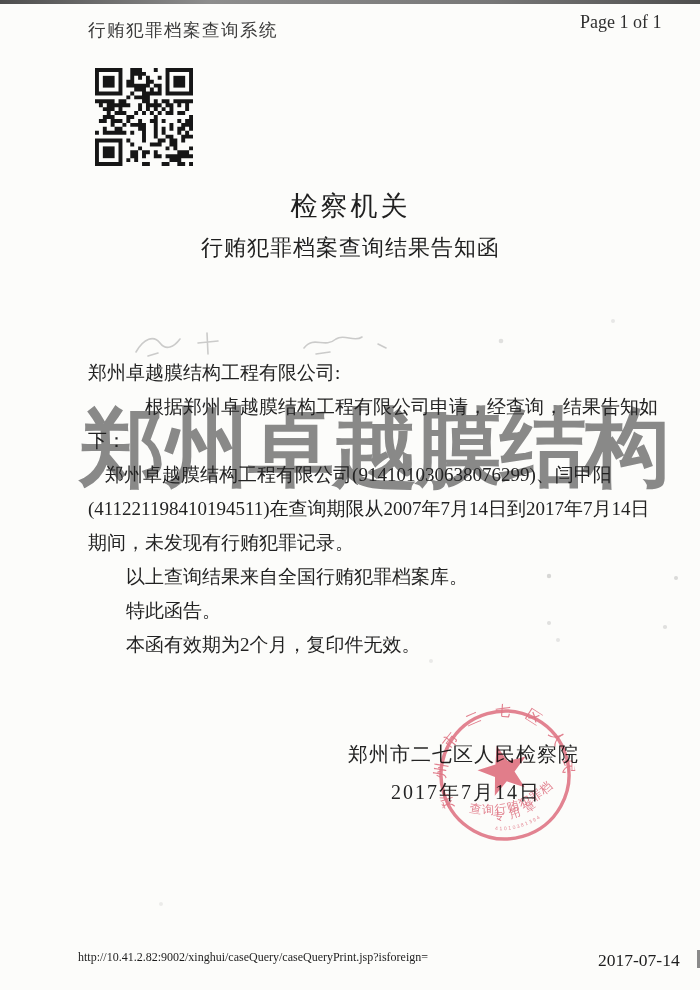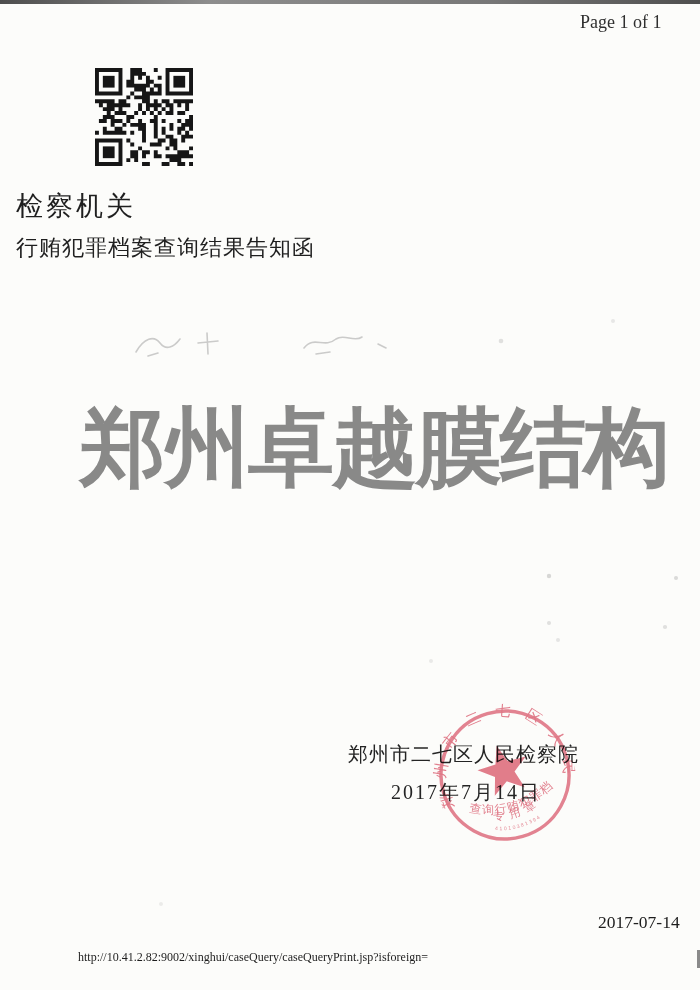--- a/index.html
+++ b/index.html
@@ -11,21 +11,21 @@
   .scan-edge-top{
     position:absolute;top:0;left:0;right:0;height:4px;
     background:linear-gradient(to right,#2f2f2f,#7a7a7a 30%,#606060 70%,#303030);
     opacity:.85;
   }
   .scan-edge-right{position:absolute;right:0;top:950px;width:3px;height:18px;background:#5a5a5a;opacity:.7;}
   .hdr-left{position:absolute;left:88px;top:18px;font-size:17.5px;letter-spacing:1.5px;color:#3a3a3a;}
   .hdr-right{position:absolute;left:580px;top:12px;font-size:18px;color:#2f2f2f;}
   .qr{position:absolute;left:95px;top:68px;width:98px;height:98px;}
   .qr svg{width:100%;height:100%;display:block;}
-  .title-block{position:absolute;left:16px;right:0;top:188px;text-align:left;z-index:2;}
+  .title-block{position:absolute;left:1px;right:0;top:188px;text-align:center;z-index:2;}
   .title-l1{font-size:27px;letter-spacing:3px;color:#1f1f1f;}
   .title-l2{font-size:22px;letter-spacing:1px;margin-top:9px;color:#1f1f1f;}
   .doc-number{position:absolute;right:58px;top:299px;font-size:19px;letter-spacing:.5px;z-index:2;color:#2b2b2b;}
   .handwriting{position:absolute;left:128px;top:326px;width:430px;height:38px;z-index:2;}
   .content{
     position:absolute;left:88px;top:356px;width:570px;z-index:2;
     font-size:19px;line-height:34px;color:#222;
   }
   .content p{margin:0;}
   .recipient{text-indent:0;}
@@ -38,21 +38,21 @@
     font-size:86px;line-height:1;letter-spacing:-2px;opacity:.82;
   }
   .closing-issuer{position:absolute;left:348px;top:741px;font-size:20px;letter-spacing:1px;z-index:2;color:#242424;}
   .closing-date{position:absolute;left:391px;top:779px;font-size:20px;letter-spacing:2px;z-index:2;color:#242424;}
   .stamp{
     position:absolute;left:436px;top:706px;width:138px;height:138px;z-index:3;
     transform:rotate(-16deg);opacity:.85;mix-blend-mode:multiply;
   }
   .stamp svg{width:100%;height:100%;display:block;}
   .footer-url{position:absolute;left:78px;top:950px;font-size:12px;color:#1d1d1d;z-index:2;}
-  .footer-date{position:absolute;left:598px;top:912px;font-size:17.5px;color:#1d1d1d;z-index:2;}
+  .footer-date{position:absolute;left:598px;top:950px;font-size:17.5px;color:#1d1d1d;z-index:2;}
   .speckles{
     position:absolute;left:0;top:0;width:2px;height:2px;border-radius:50%;background:transparent;
     box-shadow:
       548px 575px 0 1.2px rgba(130,130,130,.30),
       675px 577px 0 1px   rgba(130,130,130,.28),
       548px 622px 0 1px   rgba(140,140,140,.25),
       664px 626px 0 1.1px rgba(140,140,140,.25),
       557px 639px 0 1px   rgba(150,150,150,.22),
       612px 320px 0 1px   rgba(150,150,150,.20),
       500px 340px 0 1.3px rgba(140,140,140,.25),
@@ -62,20 +62,21 @@
 </style>
 </head>
 <body>
 
 <div class="page">
 
   <div class="scan-edge-top"></div>
   <div class="scan-edge-right"></div>
   <div class="speckles"></div>
 
+  <div class="hdr-left">行贿犯罪档案查询系统</div>
   <div class="hdr-right">Page 1 of 1</div>
 
   <div class="qr">
     <svg id="qr" viewBox="0 0 100 100" xmlns="http://www.w3.org/2000/svg" aria-hidden="true">
         <path d="M36 0h4v4h-4zM40 0h4v4h-4zM44 0h4v4h-4zM60 0h4v4h-4zM36 4h4v4h-4zM40 4h4v4h-4zM44 4h4v4h-4zM48 4h4v4h-4zM36 8h4v4h-4zM44 8h4v4h-4zM52 8h4v4h-4zM64 8h4v4h-4zM32 12h4v4h-4zM36 12h4v4h-4zM52 12h4v4h-4zM56 12h4v4h-4zM32 16h4v4h-4zM36 16h4v4h-4zM40 16h4v4h-4zM44 16h4v4h-4zM48 16h4v4h-4zM52 16h4v4h-4zM60 16h4v4h-4zM64 16h4v4h-4zM40 20h4v4h-4zM44 20h4v4h-4zM48 20h4v4h-4zM56 20h4v4h-4zM64 20h4v4h-4zM36 24h4v4h-4zM48 24h4v4h-4zM52 24h4v4h-4zM56 24h4v4h-4zM60 24h4v4h-4zM64 24h4v4h-4zM32 28h4v4h-4zM40 28h4v4h-4zM44 28h4v4h-4zM48 28h4v4h-4zM52 28h4v4h-4zM0 32h4v4h-4zM4 32h4v4h-4zM8 32h4v4h-4zM12 32h4v4h-4zM16 32h4v4h-4zM24 32h4v4h-4zM28 32h4v4h-4zM48 32h4v4h-4zM52 32h4v4h-4zM60 32h4v4h-4zM68 32h4v4h-4zM72 32h4v4h-4zM80 32h4v4h-4zM84 32h4v4h-4zM88 32h4v4h-4zM92 32h4v4h-4zM96 32h4v4h-4zM4 36h4v4h-4zM12 36h4v4h-4zM16 36h4v4h-4zM20 36h4v4h-4zM24 36h4v4h-4zM28 36h4v4h-4zM32 36h4v4h-4zM44 36h4v4h-4zM52 36h4v4h-4zM56 36h4v4h-4zM60 36h4v4h-4zM64 36h4v4h-4zM72 36h4v4h-4zM76 36h4v4h-4zM84 36h4v4h-4zM92 36h4v4h-4zM8 40h4v4h-4zM12 40h4v4h-4zM16 40h4v4h-4zM24 40h4v4h-4zM44 40h4v4h-4zM52 40h4v4h-4zM60 40h4v4h-4zM68 40h4v4h-4zM76 40h4v4h-4zM92 40h4v4h-4zM12 44h4v4h-4zM20 44h4v4h-4zM24 44h4v4h-4zM28 44h4v4h-4zM40 44h4v4h-4zM48 44h4v4h-4zM56 44h4v4h-4zM64 44h4v4h-4zM72 44h4v4h-4zM76 44h4v4h-4zM84 44h4v4h-4zM88 44h4v4h-4zM8 48h4v4h-4zM12 48h4v4h-4zM16 48h4v4h-4zM32 48h4v4h-4zM36 48h4v4h-4zM60 48h4v4h-4zM96 48h4v4h-4zM4 52h4v4h-4zM8 52h4v4h-4zM16 52h4v4h-4zM20 52h4v4h-4zM24 52h4v4h-4zM32 52h4v4h-4zM44 52h4v4h-4zM56 52h4v4h-4zM60 52h4v4h-4zM68 52h4v4h-4zM84 52h4v4h-4zM92 52h4v4h-4zM96 52h4v4h-4zM16 56h4v4h-4zM28 56h4v4h-4zM36 56h4v4h-4zM40 56h4v4h-4zM44 56h4v4h-4zM48 56h4v4h-4zM60 56h4v4h-4zM76 56h4v4h-4zM88 56h4v4h-4zM92 56h4v4h-4zM96 56h4v4h-4zM8 60h4v4h-4zM20 60h4v4h-4zM24 60h4v4h-4zM44 60h4v4h-4zM48 60h4v4h-4zM60 60h4v4h-4zM68 60h4v4h-4zM76 60h4v4h-4zM84 60h4v4h-4zM88 60h4v4h-4zM96 60h4v4h-4zM0 64h4v4h-4zM8 64h4v4h-4zM12 64h4v4h-4zM16 64h4v4h-4zM20 64h4v4h-4zM24 64h4v4h-4zM28 64h4v4h-4zM36 64h4v4h-4zM48 64h4v4h-4zM60 64h4v4h-4zM68 64h4v4h-4zM84 64h4v4h-4zM92 64h4v4h-4zM48 68h4v4h-4zM60 68h4v4h-4zM72 68h4v4h-4zM76 68h4v4h-4zM88 68h4v4h-4zM92 68h4v4h-4zM96 68h4v4h-4zM32 72h4v4h-4zM48 72h4v4h-4zM64 72h4v4h-4zM68 72h4v4h-4zM76 72h4v4h-4zM80 72h4v4h-4zM88 72h4v4h-4zM36 76h4v4h-4zM56 76h4v4h-4zM60 76h4v4h-4zM64 76h4v4h-4zM76 76h4v4h-4zM80 76h4v4h-4zM44 80h4v4h-4zM72 80h4v4h-4zM80 80h4v4h-4zM96 80h4v4h-4zM36 84h4v4h-4zM40 84h4v4h-4zM48 84h4v4h-4zM52 84h4v4h-4zM60 84h4v4h-4zM84 84h4v4h-4zM88 84h4v4h-4zM92 84h4v4h-4zM36 88h4v4h-4zM40 88h4v4h-4zM48 88h4v4h-4zM60 88h4v4h-4zM64 88h4v4h-4zM72 88h4v4h-4zM76 88h4v4h-4zM80 88h4v4h-4zM84 88h4v4h-4zM88 88h4v4h-4zM92 88h4v4h-4zM96 88h4v4h-4zM32 92h4v4h-4zM40 92h4v4h-4zM76 92h4v4h-4zM80 92h4v4h-4zM84 92h4v4h-4zM48 96h4v4h-4zM52 96h4v4h-4zM68 96h4v4h-4zM72 96h4v4h-4zM84 96h4v4h-4zM88 96h4v4h-4zM96 96h4v4h-4z" fill="#161616"></path>
         <path d="M0 0h28v28h-28z M4 4v20h20v-20z" fill="#161616" fill-rule="evenodd"></path>
         <rect x="8" y="8" width="12" height="12" fill="#161616"></rect>
         <path d="M72 0h28v28h-28z M76 4v20h20v-20z" fill="#161616" fill-rule="evenodd"></path>
         <rect x="80" y="8" width="12" height="12" fill="#161616"></rect>
         <path d="M0 72h28v28h-28z M4 76v20h20v-20z" fill="#161616" fill-rule="evenodd"></path>
@@ -93,20 +94,28 @@
 
   <svg class="handwriting" viewBox="0 0 430 38" aria-hidden="true">
     <g fill="none" stroke="#9b9b9b" stroke-width="1.6" stroke-linecap="round" opacity=".5">
       <path d="M8,26 C16,12 26,9 32,17 C38,25 46,21 52,13 M20,30 l10,-3"></path>
       <path d="M70,17 L90,15 M79,7 L80,28"></path>
       <path d="M176,22 C186,9 196,23 208,13 C216,7 226,17 234,11 M188,28 l14,-2"></path>
       <path d="M250,18 l8,4"></path>
     </g>
   </svg>
 
+  <div class="content">
+    <p class="recipient">郑州卓越膜结构工程有限公司:</p>
+    <p class="para-1">根据郑州卓越膜结构工程有限公司申请，经查询，结果告知如下：</p>
+    <p class="para-2">郑州卓越膜结构工程有限公司(914101030638076299)、闫甲阳(411221198410194511)在查询期限从2007年7月14日到2017年7月14日期间，未发现有行贿犯罪记录。</p>
+    <p class="para-3">以上查询结果来自全国行贿犯罪档案库。</p>
+    <p class="para-4">特此函告。</p>
+    <p class="para-5">本函有效期为2个月，复印件无效。</p>
+  </div>
 
   <div class="closing-issuer">郑州市二七区人民检察院</div>
   <div class="closing-date">2017年7月14日</div>
 
   <div class="stamp">
     <svg viewBox="0 0 136 136" xmlns="http://www.w3.org/2000/svg" aria-hidden="true">
       <defs>
         <path id="ring" d="M 13,86 A 58,58 0 1 1 123,86"></path>
         <path id="arcA" d="M 24,93 A 90,90 0 0 0 114,90"></path>
         <path id="arcB" d="M 45,107 A 70,70 0 0 0 93,105"></path>

